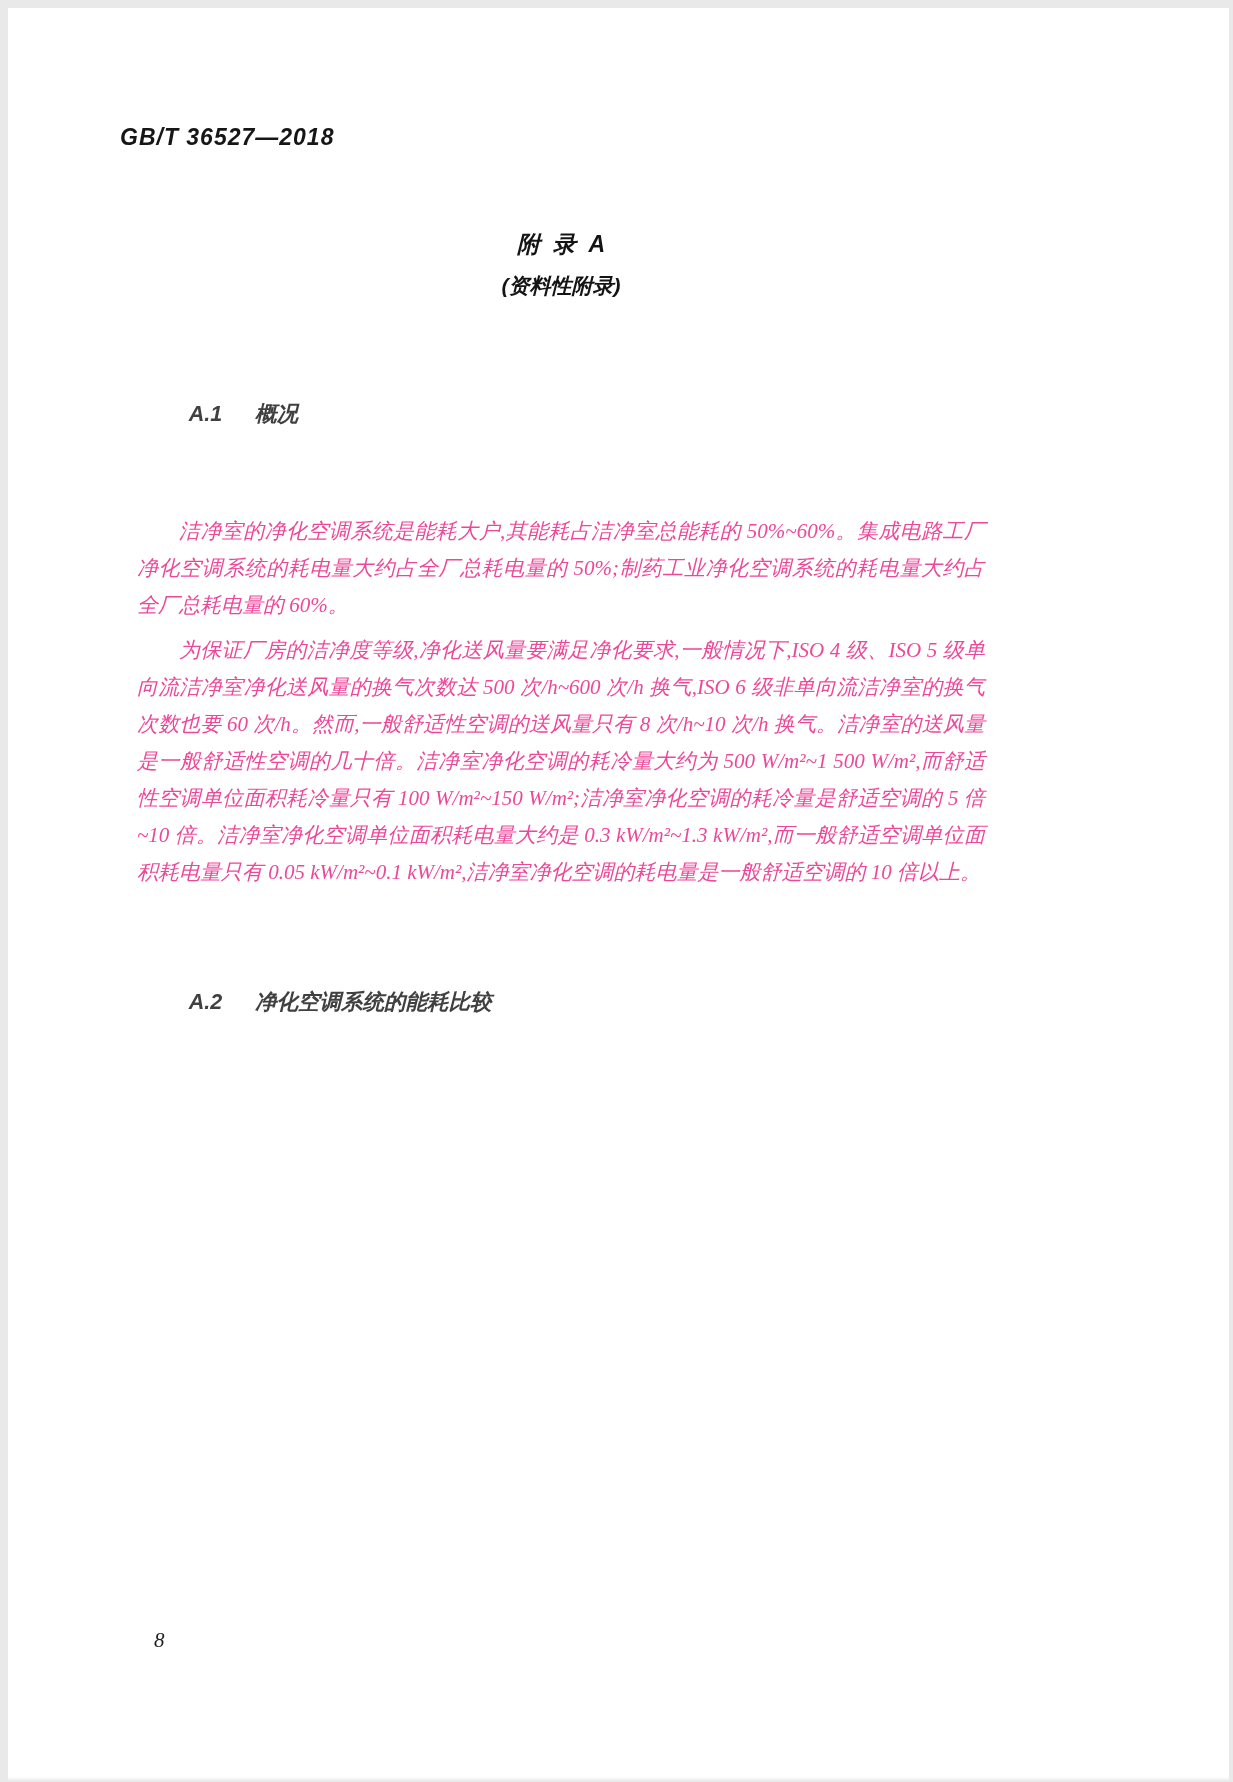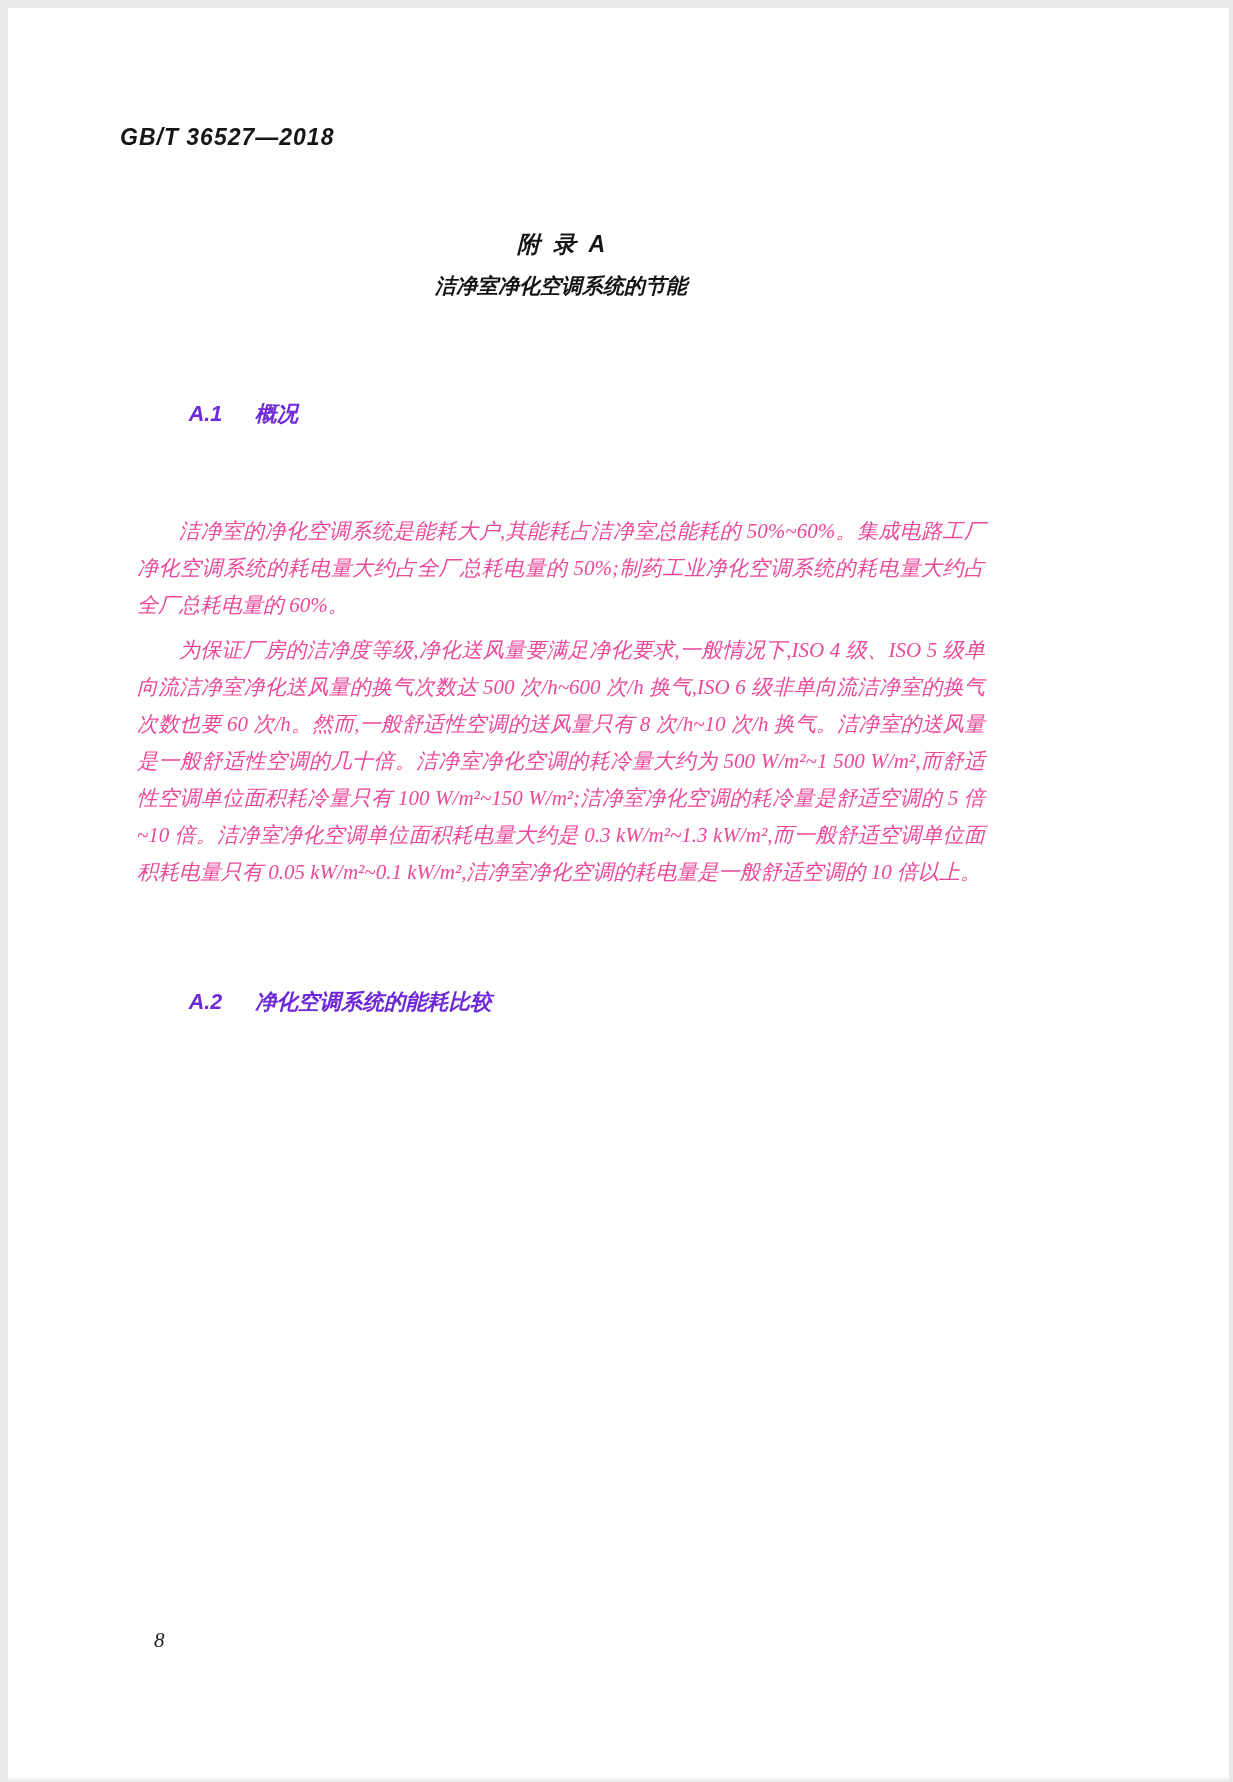--- a/index.html
+++ b/index.html
@@ -48,21 +48,21 @@
   .appendix-title .t1 { font-size: 23px; line-height: 34px; white-space: pre-wrap; }
   .appendix-title .t2 { font-size: 21px; line-height: 34px; white-space: pre-wrap; }
   .appendix-title .t3 { font-size: 21px; line-height: 34px; white-space: pre-wrap; }
   .section-heading {
     margin-top: 50px;
     margin-bottom: 46px;
     font-family: "Liberation Sans", "DejaVu Sans", sans-serif;
     font-weight: bold;
     font-size: 21.5px;
     line-height: 30px;
-    color: #6d28d9;
+    color: #404040;
     white-space: pre-wrap;
   }
   .section-heading .sec-num { margin-right: 1.15em; }
   .section p {
     font-size: 21px;
     line-height: 37px;
     text-indent: 2em;
     text-align: justify;
     white-space: pre-wrap;
     color: #ec4899;
@@ -81,21 +81,21 @@
 
   <div class="scan-edge-right"></div>
   <div class="scan-edge-bottom"></div>
 
   <div class="doc-header">GB/T 36527—2018</div>
 
   <div class="content">
 
     <div class="appendix-title">
       <div class="t1">附  录  A</div>
-      <div class="t3">洁净室净化空调系统的节能</div>
+      <div class="t2">(资料性附录)</div>
     </div>
 
     <div class="section">
       <div class="section-heading">
         <span class="sec-num">A.1</span><span>概况</span>
       </div>
       <p>洁净室的净化空调系统是能耗大户,其能耗占洁净室总能耗的 50%~60%。集成电路工厂净化空调系统的耗电量大约占全厂总耗电量的 50%;制药工业净化空调系统的耗电量大约占全厂总耗电量的 60%。</p>
       <p>为保证厂房的洁净度等级,净化送风量要满足净化要求,一般情况下,ISO 4 级、ISO 5 级单向流洁净室净化送风量的换气次数达 500 次/h~600 次/h 换气,ISO 6 级非单向流洁净室的换气次数也要 60 次/h。然而,一般舒适性空调的送风量只有 8 次/h~10 次/h 换气。洁净室的送风量是一般舒适性空调的几十倍。洁净室净化空调的耗冷量大约为 500 W/m²~1 500 W/m²,而舒适性空调单位面积耗冷量只有 100 W/m²~150 W/m²;洁净室净化空调的耗冷量是舒适空调的 5 倍~10 倍。洁净室净化空调单位面积耗电量大约是 0.3 kW/m²~1.3 kW/m²,而一般舒适空调单位面积耗电量只有 0.05 kW/m²~0.1 kW/m²,洁净室净化空调的耗电量是一般舒适空调的 10 倍以上。</p>
     </div>
 

